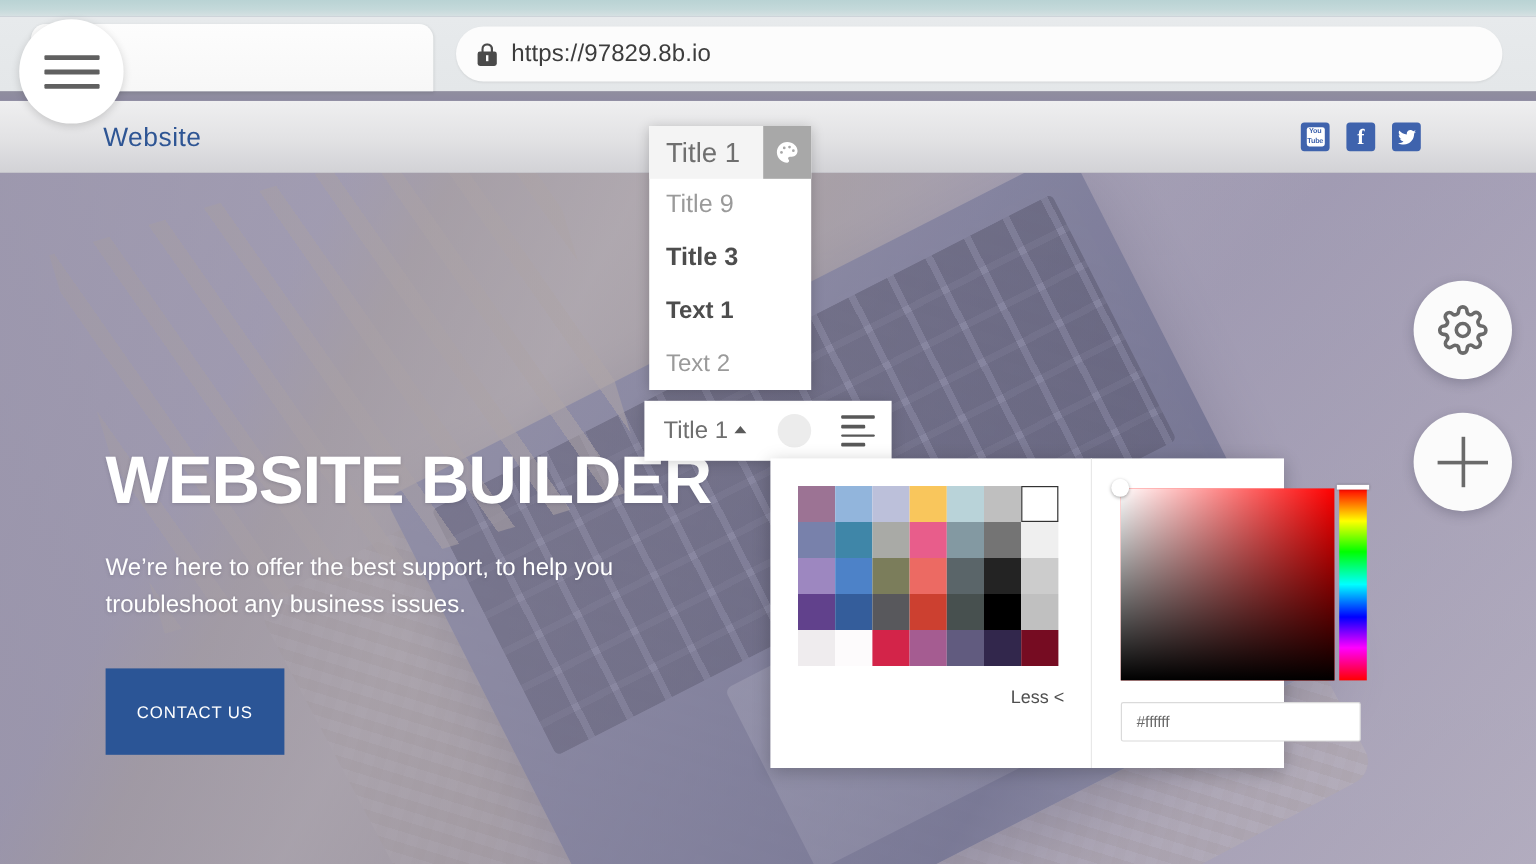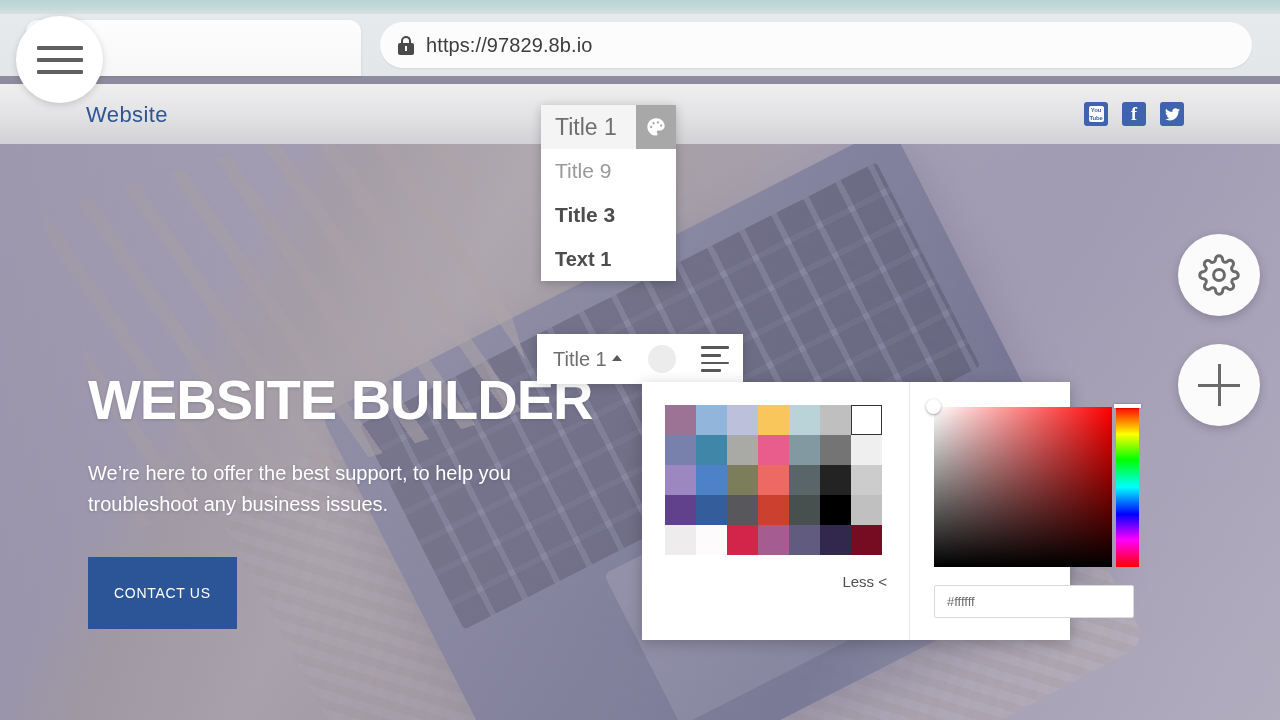--- a/index.html
+++ b/index.html
@@ -366,20 +366,23 @@
       </span>
     </div>
     <div class="style-item s2">
       <span>Title 9</span>
     </div>
     <div class="style-item s3">
       <span>Title 3</span>
     </div>
     <div class="style-item s4">
       <span>Text 1</span>
+    </div>
+    <div class="style-item s5">
+      <span>Text 2</span>
     </div>
   </div>
 
   <div class="text-toolbar">
     <span class="tb-style-label">
       <span>Title 1</span>
       <span class="caret-up"></span>
     </span>
     <span class="tb-color-swatch"></span>
     <span class="tb-align">

